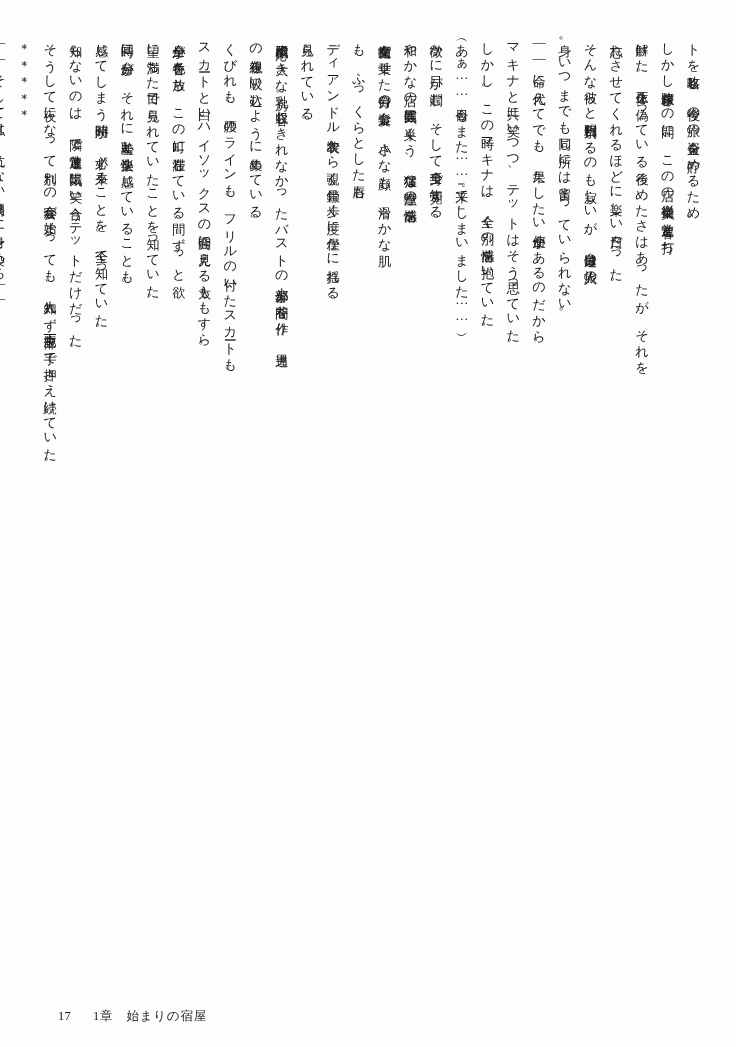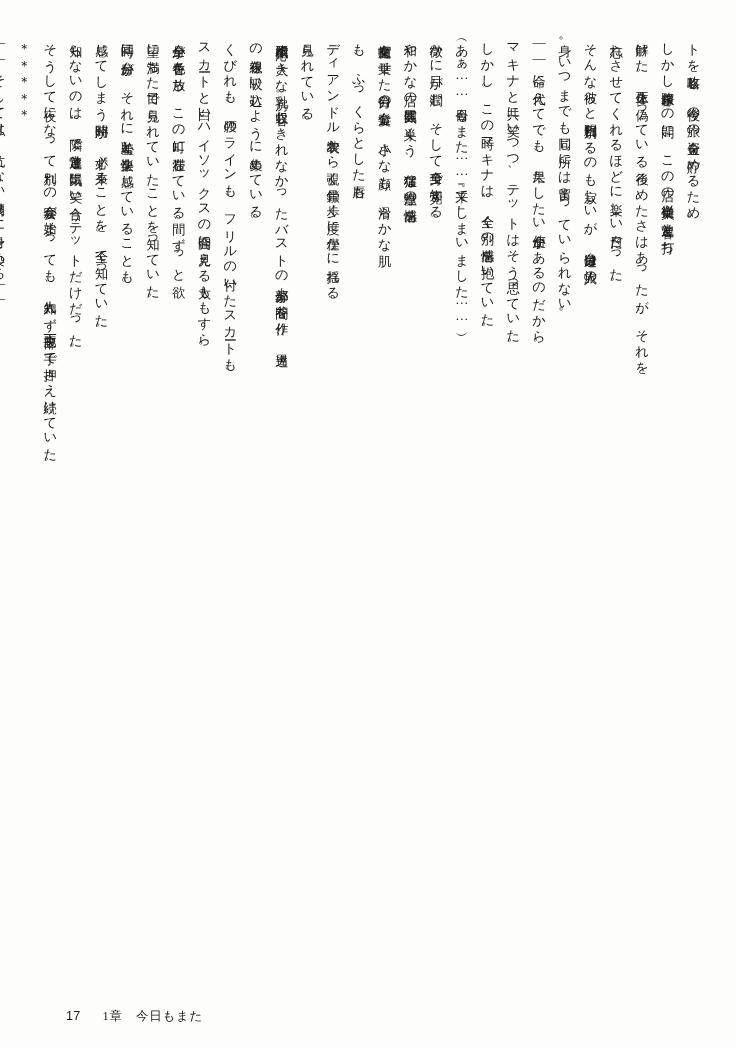--- a/index.html
+++ b/index.html
@@ -60,22 +60,21 @@
     left: 58px;
     bottom: 22px;
     font-size: 12.5px;
     letter-spacing: 0.02em;
     color: #1a1a1a;
     display: flex;
     align-items: baseline;
     gap: 22px;
   }
   .footer .pageno {
-    font-family: Liberation Sans, sans-serif;
-    margin-left: 8px;
+    font-family: Liberation Serif, serif;
   }
   .footer .chap {
     letter-spacing: 0.06em;
   }
 </style>
 </head>
 <body>
 
 <div class="page">
 
@@ -108,16 +107,16 @@
     <p class="col-block">感じてしまう時間が、必ず来ることを。全て知っていた。</p>
     <p class="col-block">知らないのは、隣で常連達と陽気に笑い合うテットだけだった。</p>
     <p class="col-block">そうして夜になって別れの宴会が始まっても、人知れず下腹部を手で押さえ続けていた。</p>
     <p class="col-block sep">＊＊＊＊＊</p>
     <p class="col-block">――そして私は、抗えない裏切りに身を染める――</p>
 
   </div>
 
   <div class="footer">
     <span class="pageno">17</span>
-    <span class="chap">1章　今日もまた</span>
+    <span class="chap">1章　始まりの宿屋</span>
   </div>
 
 </div>
 
 </body></html>

